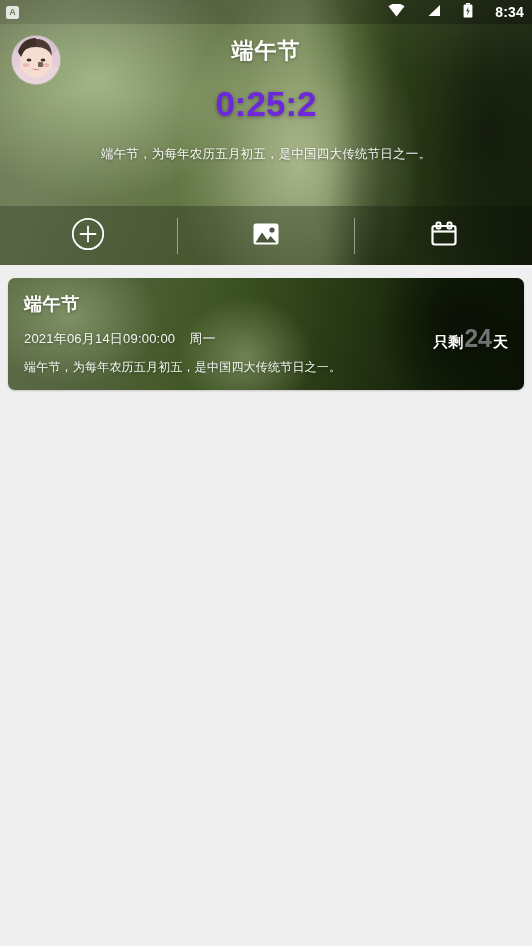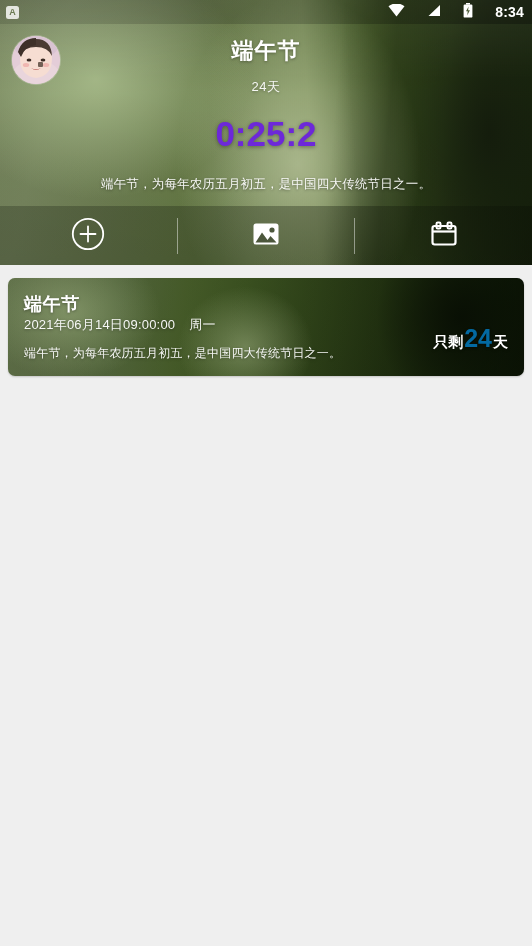--- a/index.html
+++ b/index.html
@@ -205,21 +205,21 @@
     padding: 14px 16px 14px 16px;
   }
   .card-title {
     color: #ffffff;
     font-size: 18px;
     font-weight: bold;
     letter-spacing: 0.6px;
     text-shadow: 0 1px 3px rgba(0,0,0,0.35);
   }
   .card-date {
-    margin-top: 0;
+    margin-top: 14px;
     color: rgba(255,255,255,0.95);
     font-size: 13px;
     letter-spacing: 0.2px;
     text-shadow: 0 1px 3px rgba(0,0,0,0.35);
   }
   .card-date .weekday { margin-left: 14px; }
   .card-desc {
     margin-top: 11px;
     color: rgba(255,255,255,0.95);
     font-size: 12px;
@@ -334,21 +334,20 @@
           <ellipse cx="14" cy="29" rx="3.2" ry="2.1" fill="#eda9a6" opacity="0.75"></ellipse>
           <ellipse cx="34" cy="29" rx="3.2" ry="2.1" fill="#eda9a6" opacity="0.75"></ellipse>
           <path d="M19 32 Q24 36 29 32 Q24 34.5 19 32 Z" fill="#b9615c"></path>
           <rect x="26" y="26" width="5" height="5" rx="1" fill="#5a4a3f" opacity="0.85"></rect>
         </g>
       </svg>
     </div>
 
     <div class="hero-center">
       <div class="hero-title">端午节</div>
-      <div class="hero-sub">24天</div>
       <div class="hero-countdown">0:25:2</div>
       <div class="hero-desc">端午节，为每年农历五月初五，是中国四大传统节日之一。</div>
     </div>
 
     <div class="toolbar">
       <div class="tb-cell">
         <span>
           <svg width="34" height="34" viewBox="0 0 34 34">
             <circle cx="17" cy="17" r="15.2" fill="none" stroke="#ffffff" stroke-width="1.8"></circle>
             <line x1="17" y1="9.5" x2="17" y2="24.5" stroke="#ffffff" stroke-width="1.8" stroke-linecap="round"></line>
@@ -385,19 +384,19 @@
     <div class="card">
       <div class="card-bg bg-bamboo"></div>
       <div class="card-body">
         <div class="card-title">端午节</div>
         <div class="card-date">
           <span>2021年06月14日09:00:00</span><span class="weekday">周一</span>
         </div>
         <div class="card-desc">端午节，为每年农历五月初五，是中国四大传统节日之一。</div>
       </div>
       <div class="card-remain">
-        <span>只剩</span><span class="num" style="color: #0369a1; text-align: right;">24</span><span>天</span>
+        <span>只剩</span><span class="num" style="color: #737373; text-align: right;">24</span><span>天</span>
       </div>
     </div>
 
 
   </div>
 </div>
 
 </body></html>

